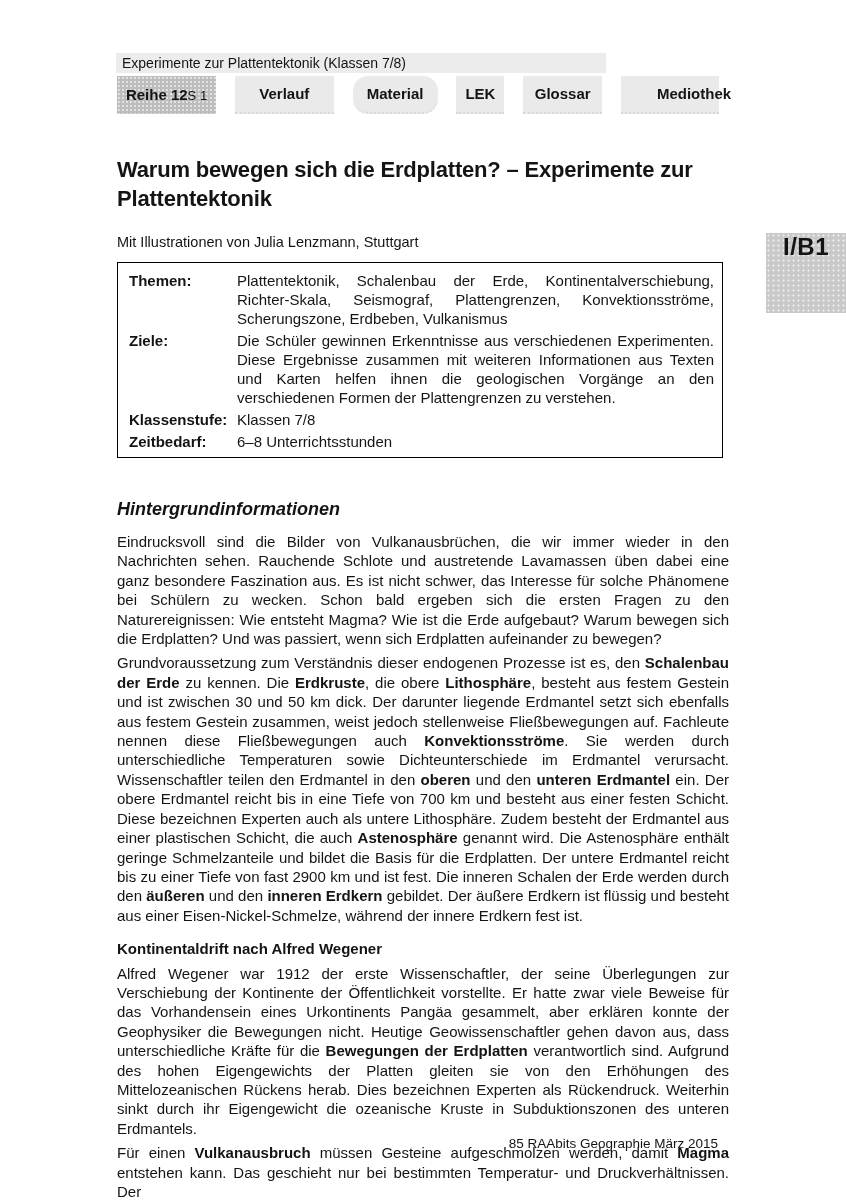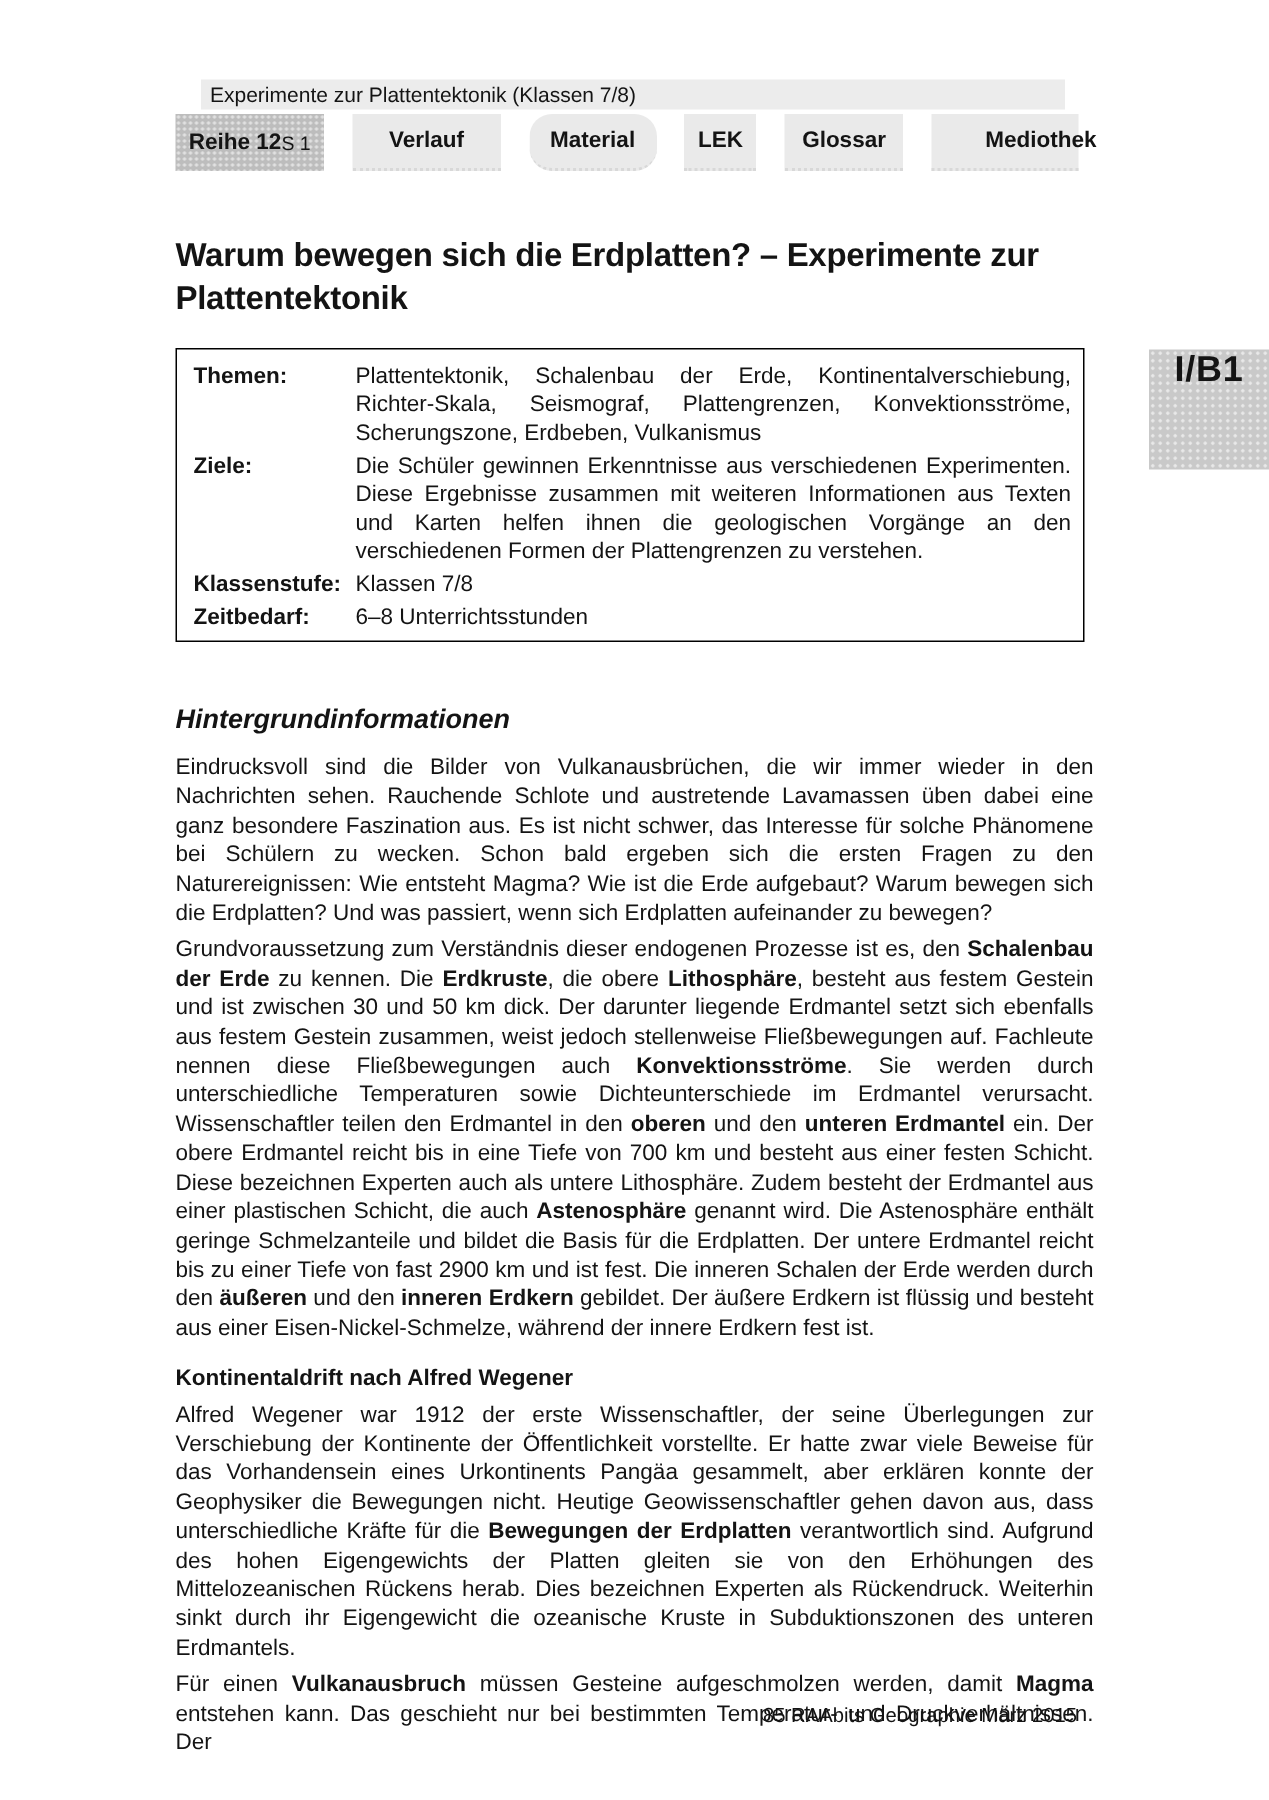--- a/index.html
+++ b/index.html
@@ -3,21 +3,21 @@
 <meta charset="utf-8">
 <style>
   * { box-sizing: border-box; }
   html, body { margin: 0; padding: 0; background: #ffffff; }
   .page {
     position: relative; width: 846px; height: 1200px; background: #ffffff;
     font-family: "Liberation Sans", sans-serif; color: #141414; overflow: hidden;
   }
   
   .kopfzeile {
-    position: absolute; left: 134px; top: 53px; width: 576px; height: 20px;
+    position: absolute; left: 116px; top: 53px; width: 490px; height: 20px;
     background: #ececec; font-size: 14px; line-height: 20px; padding-left: 6px;
     white-space: nowrap;
   }
   
   .tabs {
     position: absolute; left: 117px; top: 76px; width: 602px; height: 38px;
     display: flex; justify-content: space-between;
   }
   .tab {
     background: #eaeaea; border-bottom: 2px dotted #d8d8d8;
@@ -109,20 +109,21 @@
 
   <div class="badge">
     <span>I/B1</span>
   </div>
 
   <div class="content">
 
     <h1 class="title">Warum bewegen sich die Erdplatten? – Experimente zur Plattentektonik</h1>
 
     <div class="byline">
+      <div>Mit Illustrationen von Julia Lenzmann, Stuttgart</div>
     </div>
 
     <div class="info-table">
       <div class="info-row">
         <div class="info-label">Themen:</div>
         <div class="info-value">Plattentektonik, Schalenbau der Erde, Kontinentalverschiebung, Richter-Skala, Seismograf, Plattengrenzen, Konvektionsströme, Scherungszone, Erdbeben, Vulkanismus</div>
       </div>
       <div class="info-row">
         <div class="info-label">Ziele:</div>
         <div class="info-value">Die Schüler gewinnen Erkenntnisse aus verschiedenen Experimenten. Diese Ergebnisse zusammen mit weiteren Informationen aus Texten und Karten helfen ihnen die geologischen Vorgänge an den verschiedenen Formen der Plattengrenzen zu verstehen.</div>

